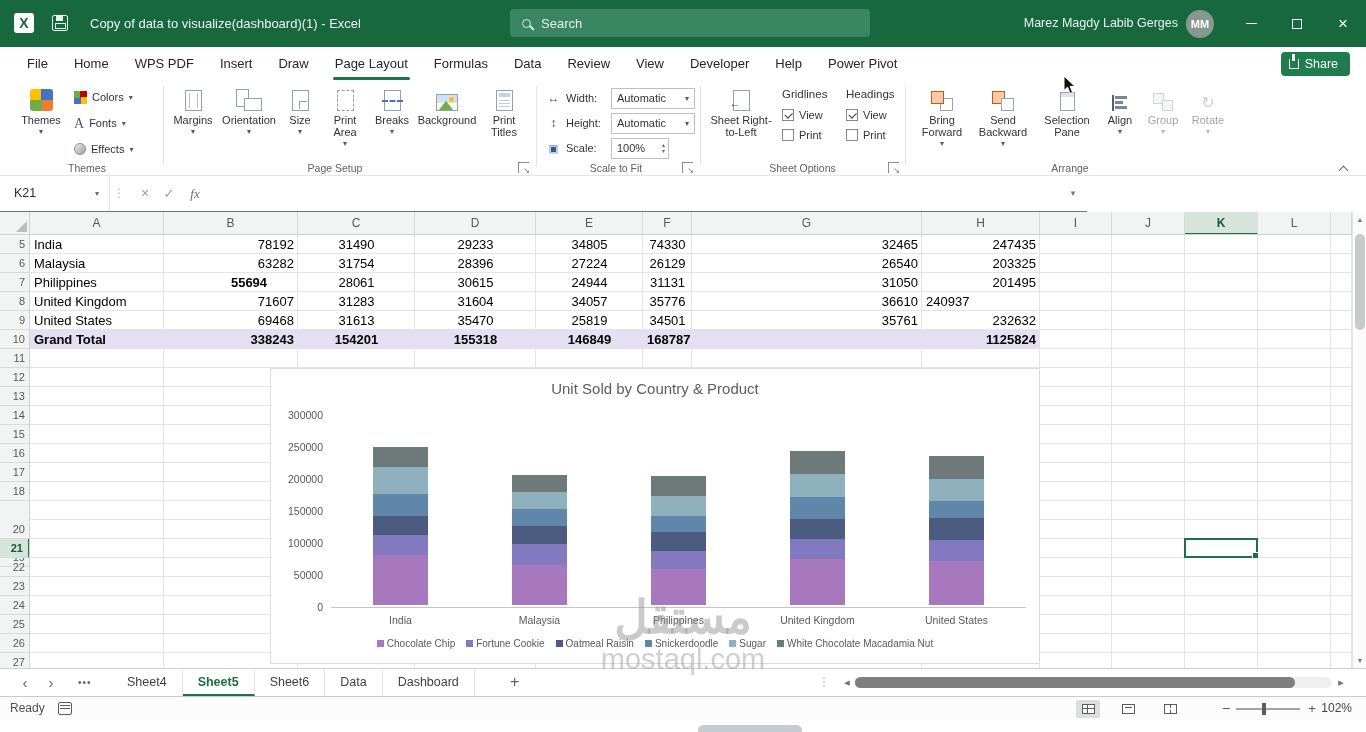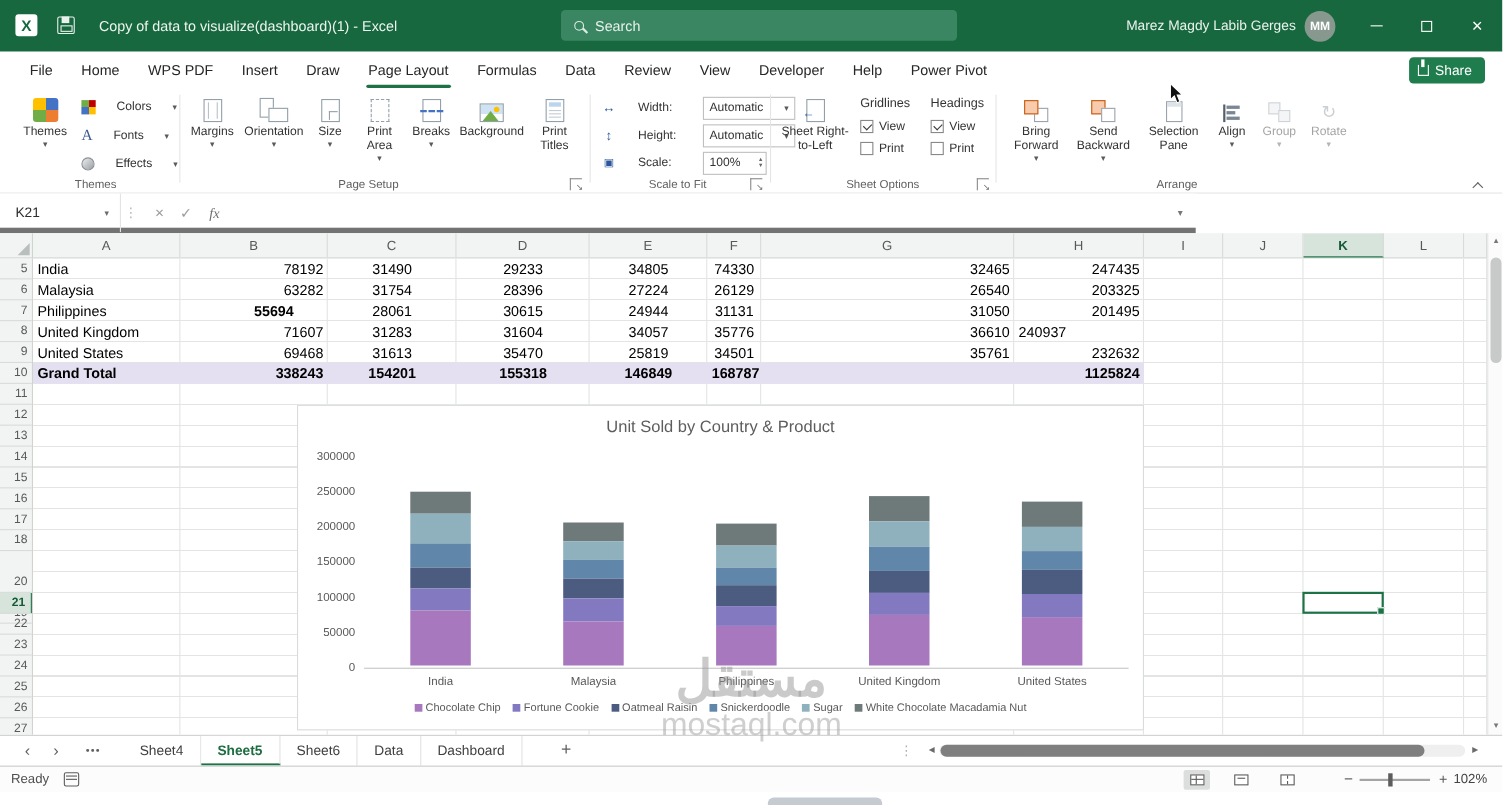--- a/index.html
+++ b/index.html
@@ -62,21 +62,21 @@
   .ico-orient .p1{position:absolute;left:0;top:0;width:13px;height:18px;background:#fff;border:1px solid #93a0a9;}
   .ico-orient .p2{position:absolute;right:0;bottom:0;width:18px;height:13px;background:#fff;border:1px solid #93a0a9;}
   .pg-size::after{content:'';position:absolute;right:1px;bottom:1px;width:7px;height:7px;border-top:1px solid #93a0a9;border-left:1px solid #93a0a9;}
   .pg-dashed{border-style:dashed;}
   .pg-break::after{content:'';position:absolute;left:-3px;right:-3px;top:9px;border-top:2px dashed #4472c4;}
   .ico-bg{width:22px;height:17px;border:1px solid #93a0a9;background:linear-gradient(#cfe3f5 55%,#fdfdfd 0);position:relative;overflow:hidden;}
   .ico-bg::before{content:'';position:absolute;right:3px;top:2px;width:5px;height:5px;border-radius:50%;background:#ffc000;}
   .ico-bg::after{content:'';position:absolute;left:1px;bottom:-1px;border-left:8px solid transparent;border-right:8px solid transparent;border-bottom:10px solid #70ad47;}
   .pg-titles::before{content:'';position:absolute;left:2px;right:2px;top:2px;height:4px;background:#bcd4ec;}
   .pg-titles::after{content:'';position:absolute;left:2px;right:2px;top:9px;height:1px;background:#c3ccd2;box-shadow:0 3px 0 #c3ccd2,0 6px 0 #c3ccd2;}
-  .sfrow{position:absolute;left:546px;height:22px;display:flex;align-items:center;gap:19px;}
+  .sfrow{position:absolute;left:546px;height:22px;display:flex;align-items:center;gap:5px;}
   .sficon{font-size:12px;color:#2b579a;width:15px;text-align:center;}
   .sflbl{font-size:11px;color:#333;width:40px;}
   .dd{width:84px;height:21px;border:1px solid #bfbfbf;background:#fff;font-size:11px;color:#333;
     display:flex;align-items:center;justify-content:space-between;padding:0 5px;cursor:pointer;}
   .spin{width:58px;height:21px;border:1px solid #bfbfbf;background:#fff;font-size:11px;color:#333;
     display:flex;align-items:center;justify-content:space-between;padding:0 3px 0 5px;cursor:pointer;}
   .spin .ud{display:flex;flex-direction:column;font-size:6px;color:#666;line-height:6px;}
   .chk-title{font-size:11.5px;color:#333;}
   .chkrow{display:flex;align-items:center;gap:5px;font-size:11px;color:#333;cursor:pointer;}
   .cb{width:12px;height:12px;border:1px solid #8a8886;background:#fff;position:relative;flex:0 0 auto;}
@@ -97,21 +97,21 @@
   .ico-al::before{content:'';position:absolute;left:1px;top:0;bottom:0;width:1.5px;background:#55606b;}
   .ico-grp{position:relative;width:20px;height:18px;}
   .ico-grp i{position:absolute;width:11px;height:11px;border:1px solid #98a2aa;background:#e8ebed;}
   .ico-grp i:nth-child(1){left:0;top:0;}.ico-grp i:nth-child(2){right:0;bottom:0;}
   .ico-rot{font-size:16px;color:#8d979e;line-height:16px;}
   .collapse-chev{position:absolute;right:18px;top:84px;width:9px;height:9px;cursor:pointer;}
   .collapse-chev::before{content:'';position:absolute;left:1px;top:3px;width:6px;height:6px;
     border-left:1.6px solid #666;border-top:1.6px solid #666;transform:rotate(45deg);}
 
   
-  #formulabar{position:absolute;left:0;top:176px;width:1087px;height:36px;background:#fff;border-bottom:5px solid #737373;}
+  #formulabar{position:absolute;left:0;top:176px;width:1087px;height:36px;background:#fff;border-bottom:1px solid #737373;}
   #namebox{position:absolute;left:0;top:0;width:110px;height:35px;border-right:1px solid #e3e3e3;
     font-size:12.5px;color:#2e2e2e;line-height:35px;padding-left:14px;cursor:pointer;}
   #namebox .nchev{position:absolute;right:10px;top:0;font-size:8px;color:#6a6a6a;line-height:35px;}
   .fbico{position:absolute;top:0;height:35px;line-height:35px;text-align:center;color:#9c9c9c;cursor:pointer;}
   #fb-dots{left:112px;width:14px;color:#b5b5b5;font-size:12px;cursor:col-resize;}
   #fb-cancel{left:134px;width:22px;font-size:14px;}
   #fb-check{left:158px;width:22px;font-size:13px;}
   #fb-fx{left:182px;width:26px;color:#6e6e6e;font-size:13px;font-style:italic;font-family:"Liberation Serif",serif;}
   #formula-input{position:absolute;left:212px;top:0;right:26px;height:35px;cursor:text;}
   #fb-expand{right:4px;width:20px;font-size:9px;color:#777;}

